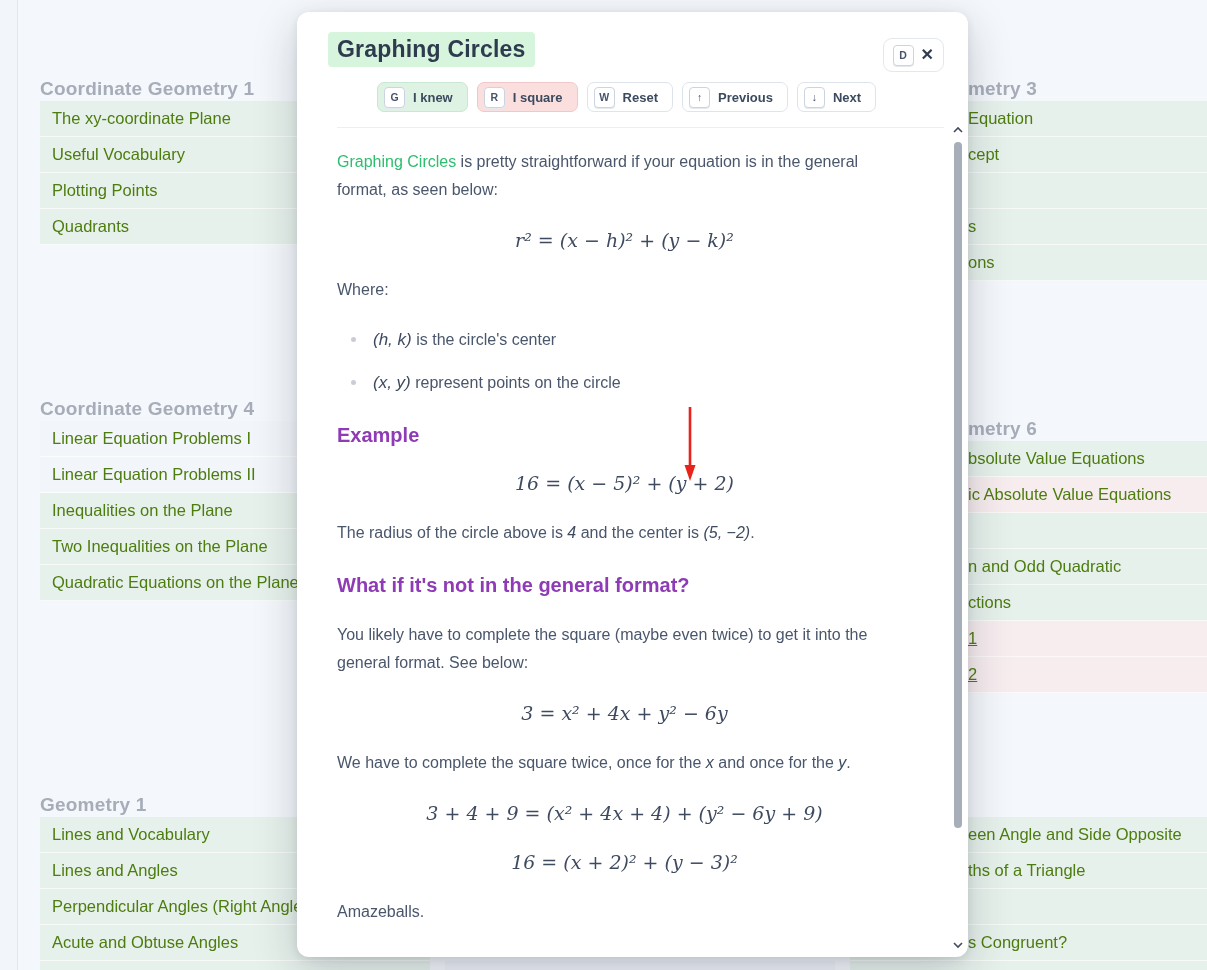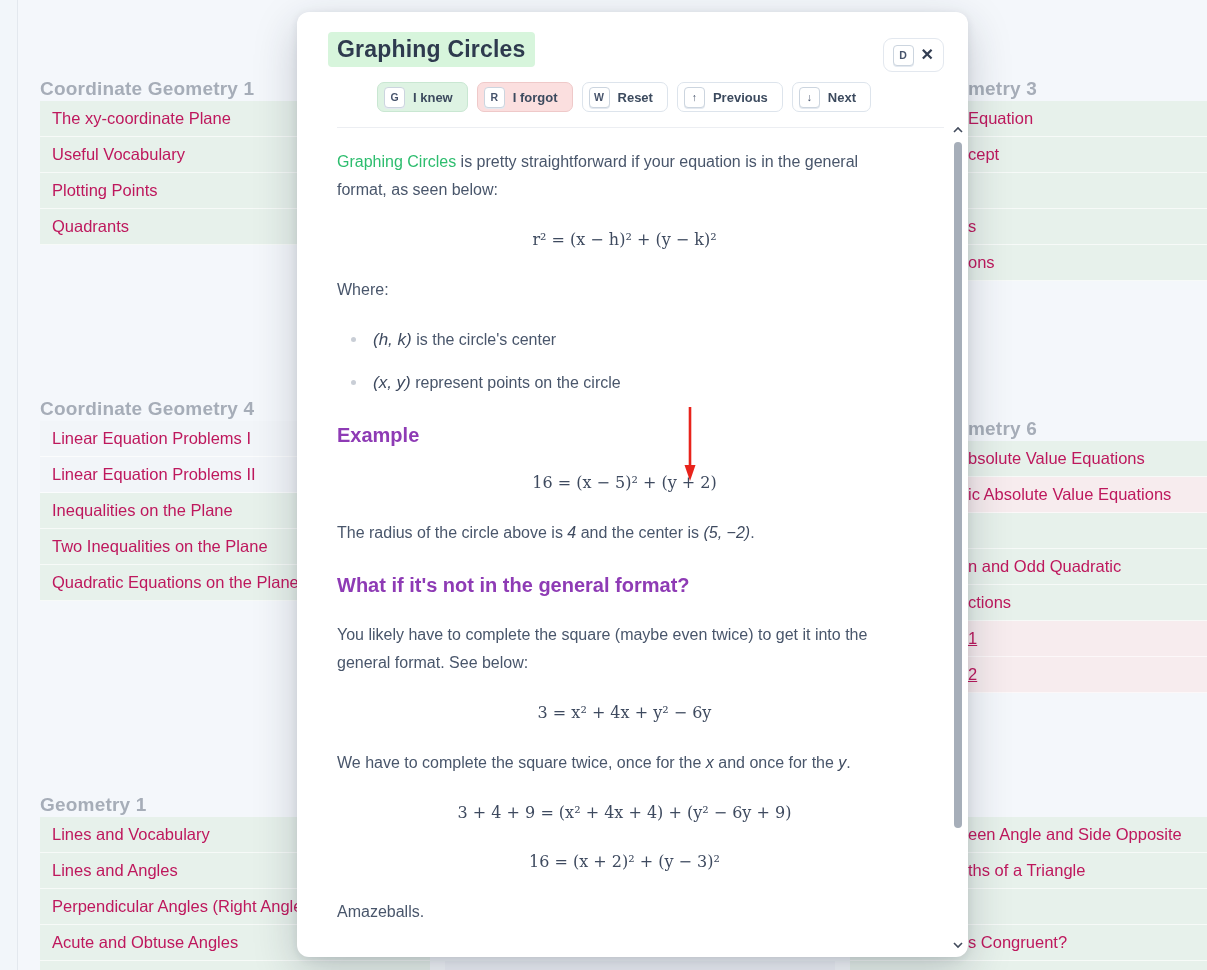--- a/index.html
+++ b/index.html
@@ -5,21 +5,21 @@
   html,body{margin:0;padding:0;}
   body{
     width:1207px;height:970px;position:relative;overflow:hidden;
     background:#f4f7fb;font-family:"Liberation Sans",sans-serif;
   }
   
   .left-rail{position:absolute;left:0;top:0;width:17px;height:970px;background:#f2f6fa;border-right:1px solid #e3e8ee;}
   .bg-card{position:absolute;width:390px;}
   .bg-title{margin:0;height:23px;font-size:19px;font-weight:bold;color:#a6adb8;letter-spacing:.2px;white-space:nowrap;}
   .bg-row{height:36px;box-sizing:border-box;display:flex;align-items:center;padding-left:12px;
-    border-bottom:1px solid rgba(255,255,255,.65);font-size:16.5px;color:#be185d;white-space:nowrap;overflow:hidden;}
+    border-bottom:1px solid rgba(255,255,255,.65);font-size:16.5px;color:#4d7c0f;white-space:nowrap;overflow:hidden;}
   .bg-row.green{background:#e7f1eb;}
   .bg-row.pink{background:#f7ecee;}
   .bg-row.plain{background:#f2f5f9;}
   .bg-right .bg-title{margin-left:118px;}
   .bg-right .bg-row{padding-left:0;}
   .bg-right .bg-row span{margin-left:118px;}
   .bg-row span.u{text-decoration:underline;}
   .mid-strip{position:absolute;left:445px;top:961px;width:390px;height:36px;background:#eef1f7;}
   
   .modal{position:absolute;left:297px;top:12px;width:671px;height:945px;background:#ffffff;border-radius:12px;
@@ -37,21 +37,21 @@
     border:1px solid #dde4ec;background:#fff;font-size:13px;font-weight:bold;color:#3c4a5e;cursor:pointer;}
   .tb-btn.greenv{background:#def3e3;border-color:#c9e7d2;}
   .tb-btn.pinkv{background:#fbdfdf;border-color:#efc9c9;}
   .header-divider{border:none;border-top:1px solid #eceef2;margin:15px 0 0 0;}
   
   .content{position:relative;padding:20px 56px 0 40px;font-size:16px;line-height:28px;color:#49566b;}
   .para{margin:20px 0;}
   .para:first-child{margin-top:0;}
   .green-term{color:#2dbd6e;}
   .math{font-family:Liberation Sans, sans-serif;font-style:italic;color:#3e4a5f;}
-  .math-display{text-align:center;font-family:"DejaVu Serif",serif;font-size:16px;color:#3e4a5f;margin:23px 0;line-height:26px;}
+  .math-display{text-align:center;font-family:"DejaVu Serif",serif;font-style:italic;font-size:19px;color:#3e4a5f;margin:23px 0;line-height:26px;}
   .math-display.tight{margin-top:14px;}
   .bullets{list-style:none;margin:22px 0 0 0;padding:0 0 0 14px;}
   .bullets li{position:relative;padding-left:22px;margin-bottom:15px;}
   .bullets li::before{content:"";position:absolute;left:0;top:11px;width:5px;height:5px;border-radius:50%;background:#c9ced6;}
   .bullets .math{font-size:17px;}
   .purple-heading{margin:26px 0 0 0;font-size:20px;font-weight:bold;color:#8e3bb5;line-height:24px;}
   
   .red-arrow{position:absolute;left:385px;top:395px;pointer-events:none;z-index:6;}
   
   .scrollbar{position:absolute;right:4px;top:112px;bottom:6px;width:12px;z-index:7;}
@@ -191,21 +191,21 @@
       <span class="key-badge">D</span>
       <span class="close-x">✕</span>
     </div>
     <div class="toolbar">
       <button class="tb-btn greenv">
         <span class="key-badge">G</span>
         <span>I knew</span>
       </button>
       <button class="tb-btn pinkv">
         <span class="key-badge">R</span>
-        <span>I forgot</span>
+        <span>I square</span>
       </button>
       <button class="tb-btn">
         <span class="key-badge">W</span>
         <span>Reset</span>
       </button>
       <button class="tb-btn">
         <span class="key-badge">↑</span>
         <span>Previous</span>
       </button>
       <button class="tb-btn">

